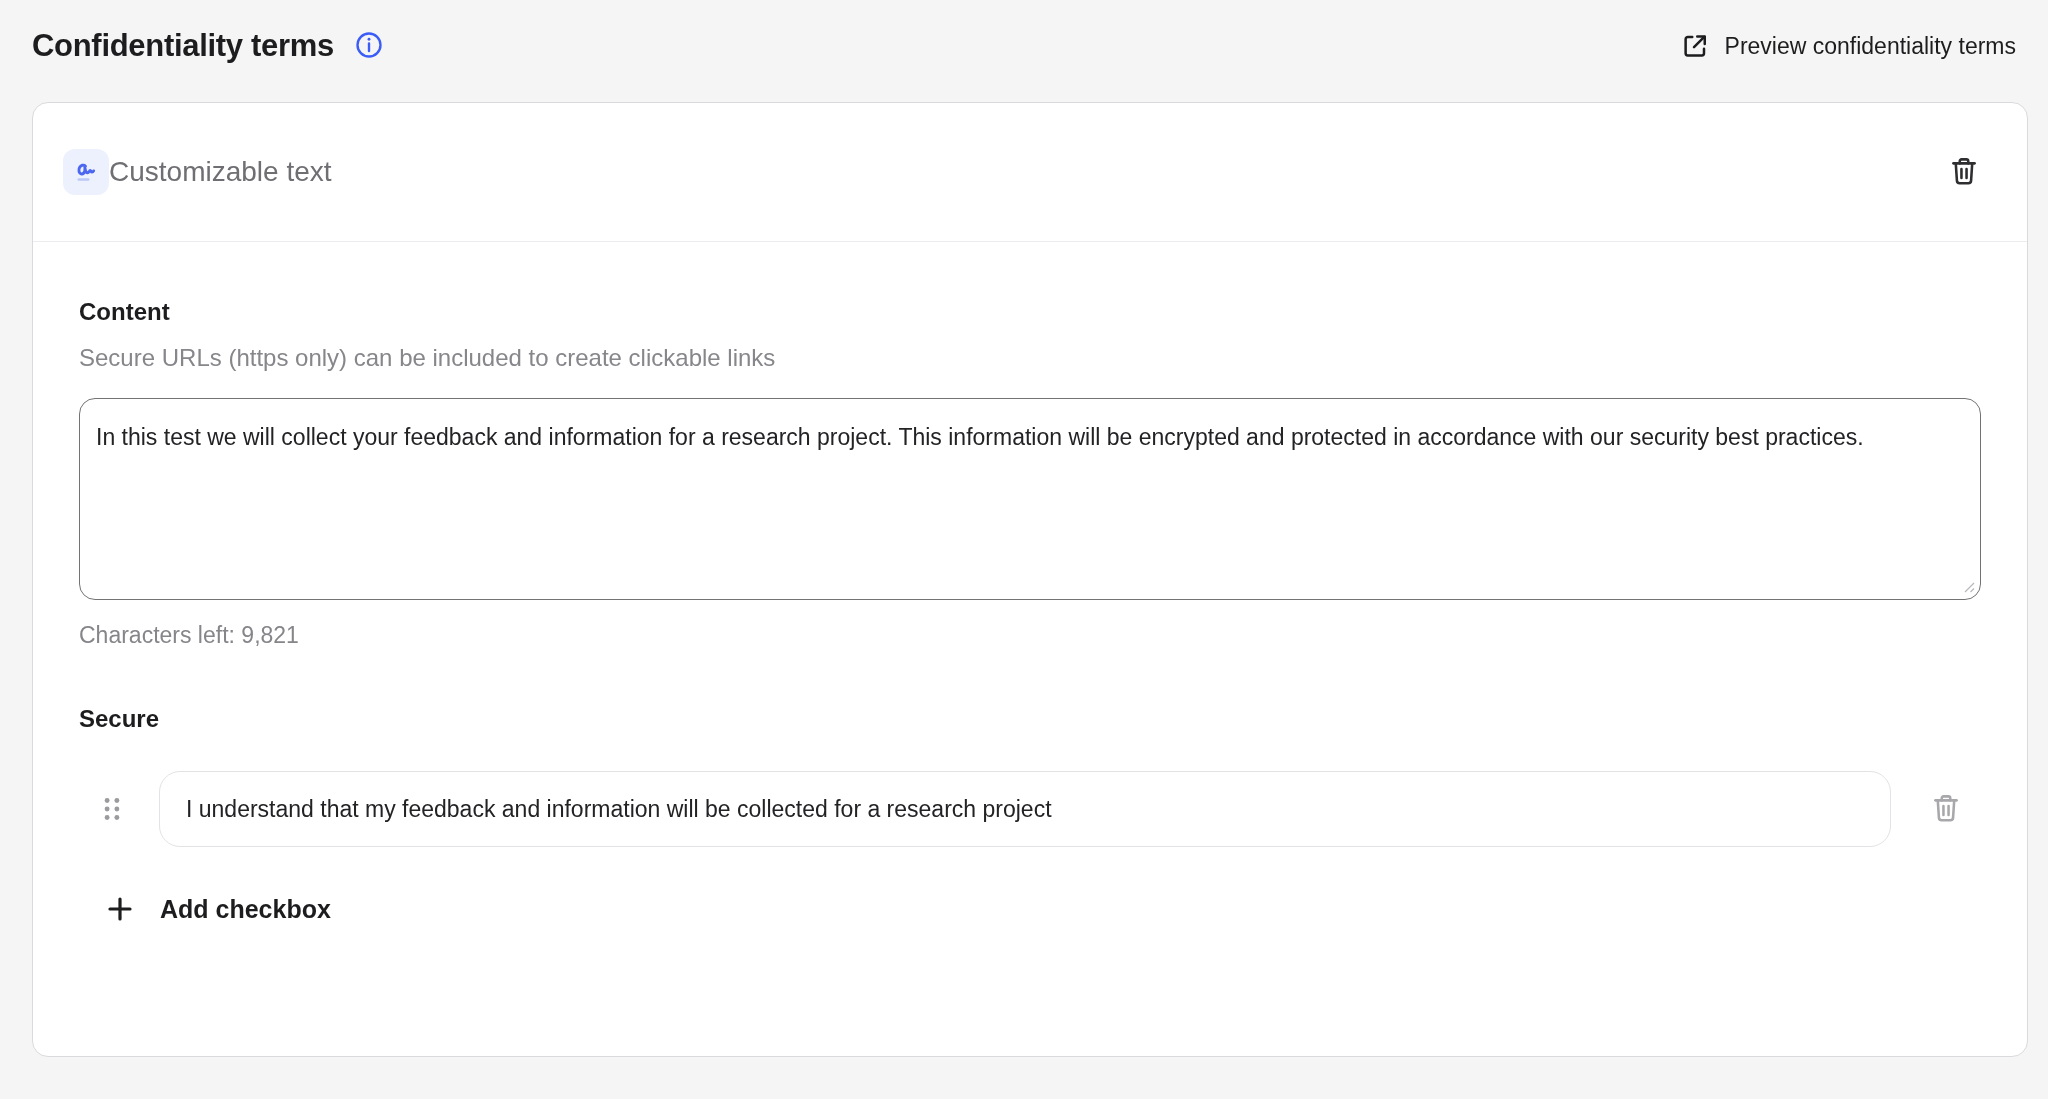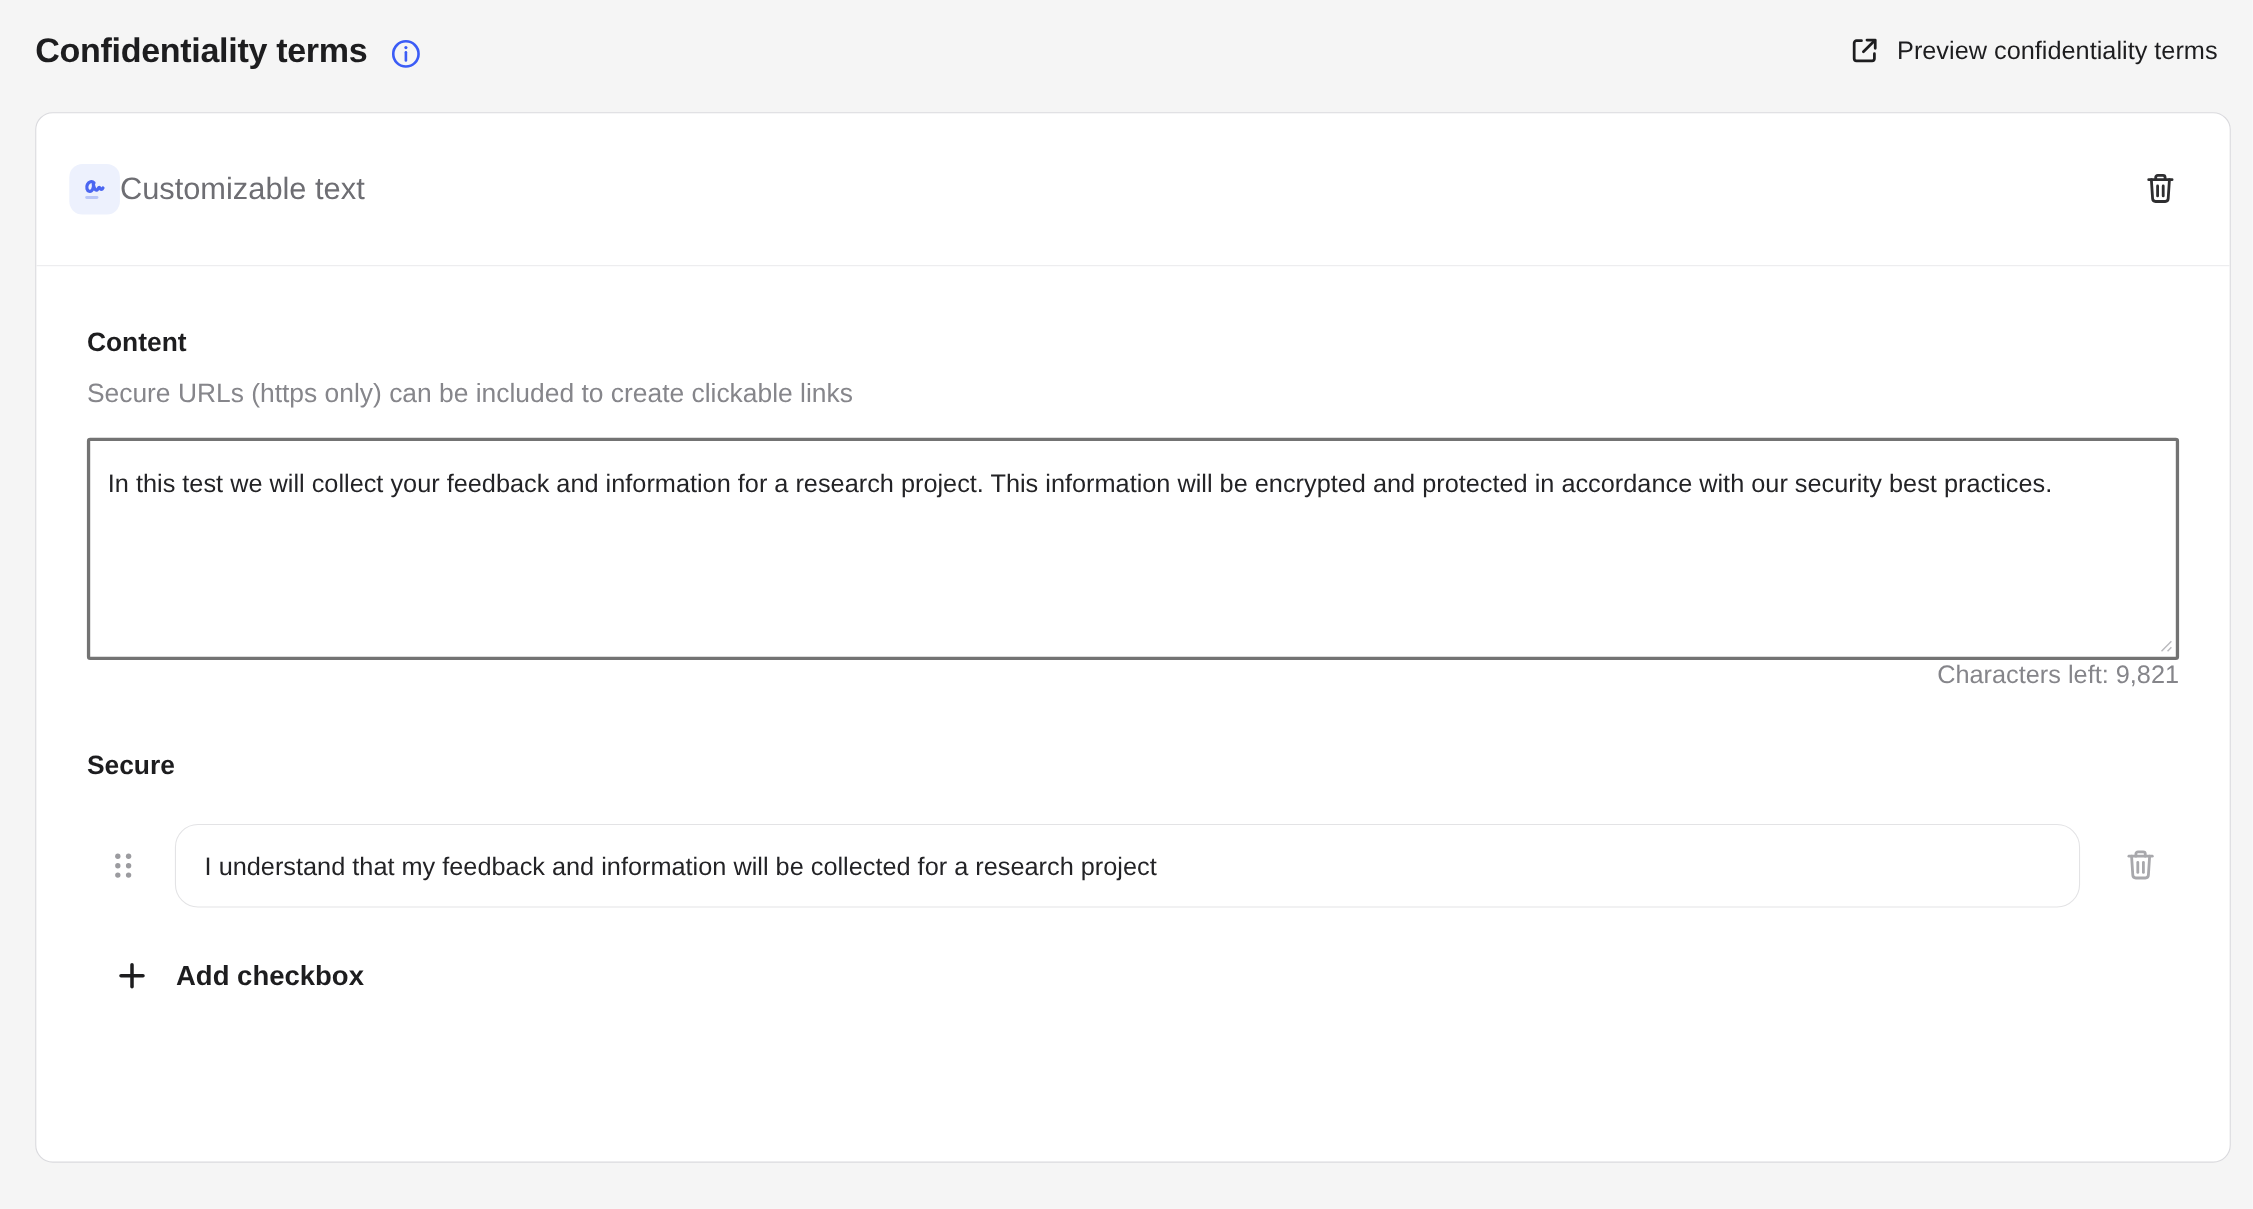--- a/index.html
+++ b/index.html
@@ -16,21 +16,21 @@
     width:2048px;height:1099px;
     background:var(--page-bg);
     font-family:"Liberation Sans",sans-serif;
     color:var(--text-dark);
     overflow:hidden;
   }
   .page{padding:20px 20px 0 32px;}
 
   
   .page-header{display:flex;justify-content:space-between;align-items:center;height:52px;}
-  .title-wrap{display:flex;align-items:flex-end;gap:20px;}
+  .title-wrap{display:flex;align-items:flex-start;gap:20px;}
   .page-title{font-size:31px;font-weight:700;margin:0;letter-spacing:-0.3px;color:var(--text-dark);}
   .info-badge{display:flex;align-items:center;color:var(--accent-blue);margin-top:2px;cursor:pointer;}
   .info-badge svg{width:30px;height:30px;display:block;}
   .preview-btn{display:flex;align-items:center;gap:15px;background:none;border:none;padding:0;margin-right:12px;
     font-family:"Liberation Sans",sans-serif;font-size:23px;font-weight:400;color:var(--text-dark);cursor:pointer;}
   .preview-btn svg{width:30px;height:30px;display:block;}
 
   
   .card{margin-top:30px;background:#fff;border:1px solid var(--card-border);border-radius:16px;height:955px;}
   .card-header{display:flex;align-items:center;height:139px;padding:0 46px 0 30px;border-bottom:1px solid #ececee;}
@@ -41,27 +41,27 @@
   .icon-btn.dark svg{width:34px;height:34px;color:#2e2e30;}
   .icon-btn.gray svg{width:34px;height:34px;color:#a8a8ac;}
 
   .card-body{padding:0 46px;}
   .section-label{font-size:24px;font-weight:700;margin:56px 0 0 0;color:var(--text-dark);}
   .hint{font-size:24px;color:var(--text-gray);margin:18px 0 0 0;}
 
   .textarea-wrap{position:relative;margin-top:26px;}
   .content-textarea{
     display:block;width:100%;height:202px;
-    border:3px solid #737373;border-radius:3px;background:#fff;
+    border:1px solid #737373;border-radius:16px;background:#fff;
     padding:17px 16px;resize:none;outline:none;
     font-family:"Liberation Sans",sans-serif;font-size:23px;line-height:43px;color:#232326;
   }
   .resize-handle{position:absolute;right:5px;bottom:6px;pointer-events:auto;cursor:nwse-resize;display:flex;}
 
-  .chars-left{text-align:right;font-size:23px;color:#85858a;}
+  .chars-left{text-align:left;font-size:23px;color:#85858a;margin-top:22px;}
 
   .consent-row{display:flex;align-items:center;margin-top:38px;}
   .drag{margin-left:22px;display:flex;cursor:grab;flex:none;}
   .drag svg{width:22px;height:28px;display:block;}
   .consent-input{
     flex:1;margin-left:36px;height:76px;
     border:1px solid #e3e3e5;border-radius:21px;background:#fff;
     padding:0 26px;outline:none;
     font-family:"Liberation Sans",sans-serif;font-size:23px;color:#232326;
   }

